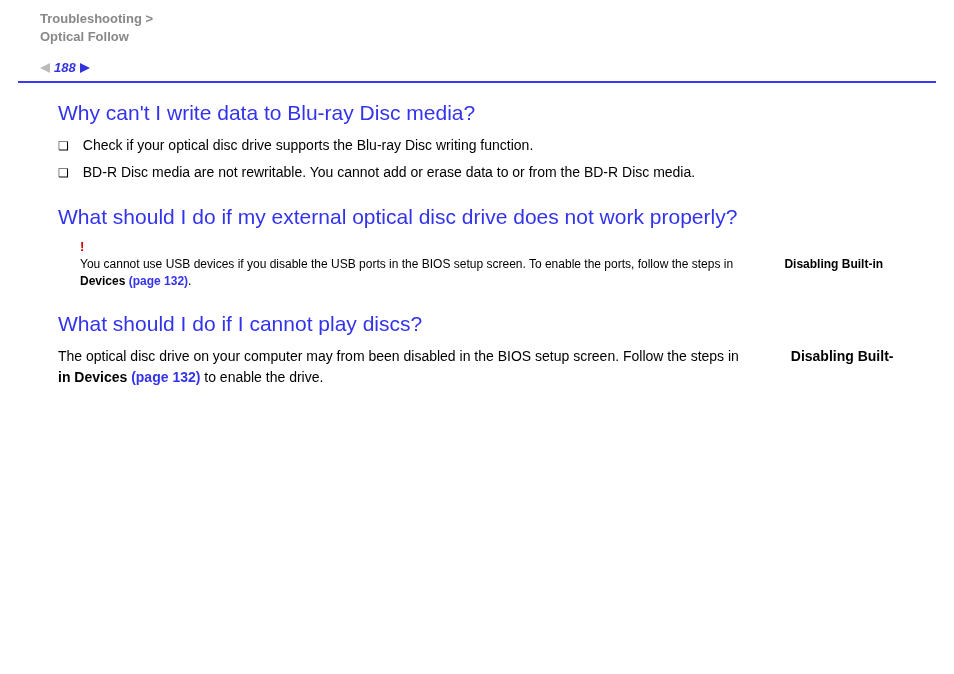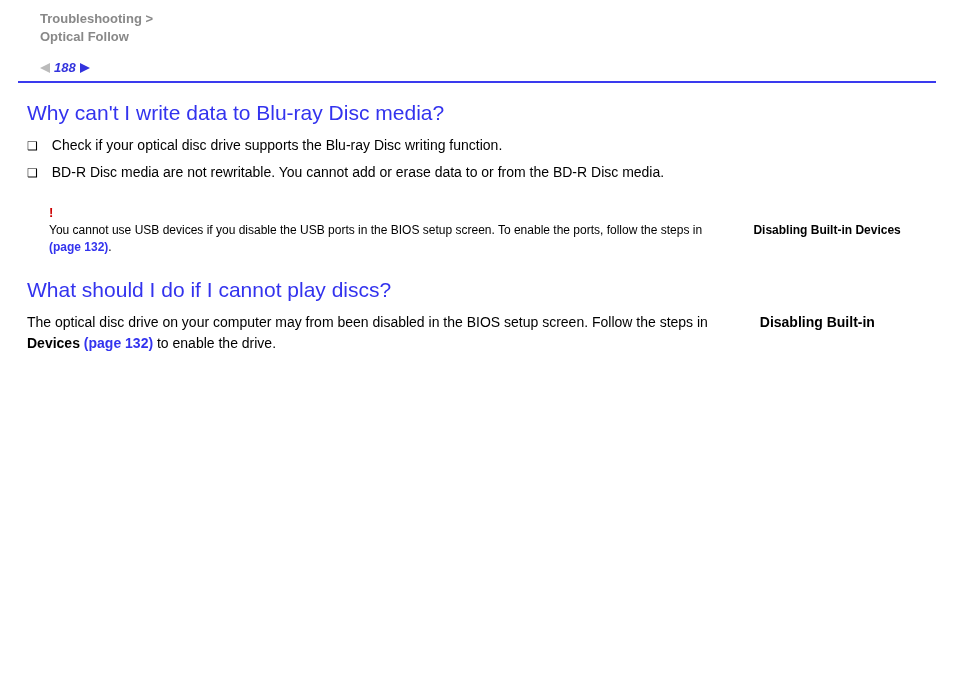--- a/index.html
+++ b/index.html
@@ -53,21 +53,21 @@
       border-top: 5px solid transparent;
       border-bottom: 5px solid transparent;
       border-left: 10px solid #3333dd;
     }
     .divider {
       border: none;
       border-top: 2px solid #3a3aee;
       margin: 0 18px 18px 18px;
     }
     .content {
-      padding: 0 27px;
+      padding: 0 58px;
     }
     .section-heading {
       color: #3333ee;
       font-size: 21px;
       font-weight: normal;
       margin-bottom: 10px;
     }
     .bullet-list {
       margin-bottom: 22px;
     }
@@ -140,20 +140,21 @@
     <div class="bullet-item">
       <span class="bullet-marker">❑</span>
       <span>Check if your optical disc drive supports the Blu-ray Disc writing function.</span>
     </div>
     <div class="bullet-item">
       <span class="bullet-marker">❑</span>
       <span>BD-R Disc media are not rewritable. You cannot add or erase data to or from the BD-R Disc media.</span>
     </div>
   </div>
 
+  <h2 class="section-heading">What should I do if my external optical disc drive does not work properly?</h2>
 
   <div class="note-block">
     <div class="note-exclaim">!</div>
     <div class="note-text">
       <span>You cannot use USB devices if you disable the USB ports in the BIOS setup screen. To enable the ports, follow the steps in </span><span class="bold">Disabling Built-in Devices </span><span class="link-ref">(page 132)</span><span>.</span>
     </div>
   </div>
 
   <h2 class="section-heading">What should I do if I cannot play discs?</h2>
   <p class="body-text">

